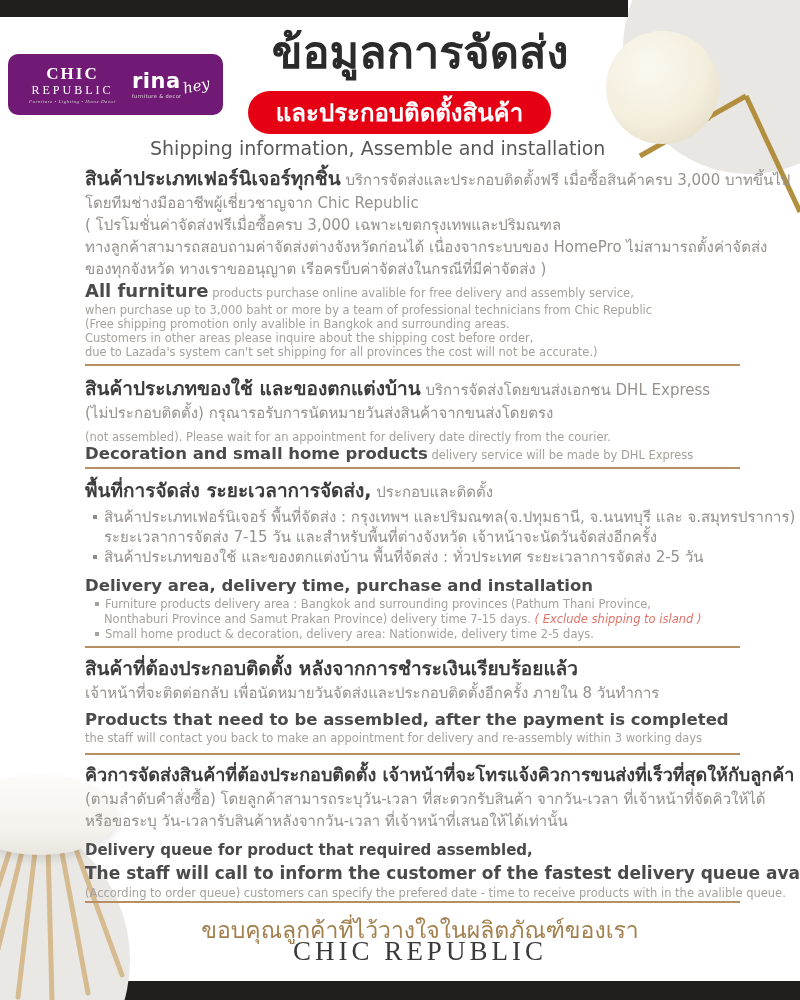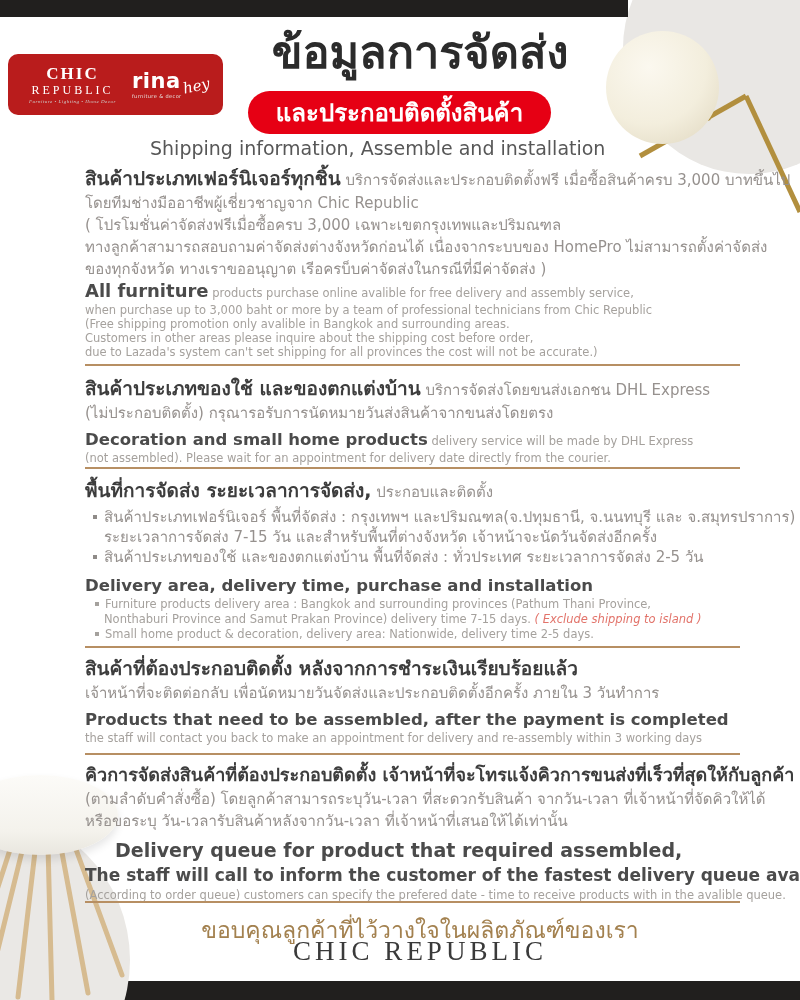--- a/index.html
+++ b/index.html
@@ -6,21 +6,21 @@
   .page{position:relative;width:800px;height:1000px;overflow:hidden;background:#ffffff;
         font-family:"DejaVu Sans","Liberation Sans",sans-serif;}
   
   .top-bar{position:absolute;left:0;top:0;width:628px;height:17px;background:#211f1e;z-index:2;}
   .circle-tr{position:absolute;left:623px;top:-78px;width:252px;height:252px;border-radius:50%;
              background:#e9e7e4;z-index:1;}
   .lamp-globe{position:absolute;left:606px;top:31px;width:113px;height:113px;border-radius:50%;z-index:3;
               background:radial-gradient(circle at 38% 32%,#fbf8ef 0%,#f3eedd 55%,#ded5bd 100%);}
   .lamp-rod{position:absolute;left:600px;top:85px;width:200px;height:135px;z-index:2;}
   
-  .logo-card{position:absolute;left:8px;top:54px;width:215px;height:61px;background:#b91c1c;
+  .logo-card{position:absolute;left:8px;top:54px;width:215px;height:61px;background:#701a75;
              border-radius:10px;display:flex;align-items:center;justify-content:center;gap:16px;z-index:4;}
   .chic-logo{color:#fff;text-align:center;line-height:1;}
   .chic-main{font-family:"Liberation Serif","DejaVu Serif",serif;font-size:17px;letter-spacing:2px;font-weight:700;}
   .chic-sub{font-family:"Liberation Serif","DejaVu Serif",serif;font-size:12px;letter-spacing:3px;margin-top:2px;}
   .chic-tag{font-family:"Liberation Serif","DejaVu Serif",serif;font-size:5px;font-style:italic;color:#cfcdca;margin-top:3px;letter-spacing:.5px;}
   .rina-logo{position:relative;color:#fff;line-height:1;width:70px;}
   .rina-main{font-size:21px;font-weight:800;letter-spacing:.5px;}
   .rina-sub{font-size:5px;color:#e8e6e3;margin-top:2px;letter-spacing:.4px;}
   .rina-script{position:absolute;right:-8px;top:8px;font-family:"DejaVu Serif","Liberation Serif",serif;
                font-style:italic;font-size:15px;transform:rotate(-12deg);}
@@ -108,22 +108,22 @@
     <span class="line">due to Lazada's system can't set shipping for all provinces the cost will not be accurate.)</span>
   </div>
 
   <div class="sep" style="top:364px;"></div>
 
   <div class="blk th" style="top:376px;">
     <span class="line lead-line"><span class="hd">สินค้าประเภทของใช้ และของตกแต่งบ้าน</span> <span>บริการจัดส่งโดยขนส่งเอกชน DHL Express</span></span>
     <span class="line">(ไม่ประกอบติดตั้ง) กรุณารอรับการนัดหมายวันส่งสินค้าจากขนส่งโดยตรง</span>
   </div>
   <div class="blk en" style="top:430px;">
+    <span class="line">(not assembled). Please wait for an appointment for delivery date directly from the courier.</span>
     <span class="line en-lead-line"><span class="hd-m">Decoration and small home products</span> <span>delivery service will be made by DHL Express</span></span>
-    <span class="line">(not assembled). Please wait for an appointment for delivery date directly from the courier.</span>
   </div>
 
   <div class="sep" style="top:467px;"></div>
 
   <div class="blk th" style="top:478px;">
     <span class="line lead-line"><span class="hd">พื้นที่การจัดส่ง ระยะเวลาการจัดส่ง,</span> <span>ประกอบและติดตั้ง</span></span>
     <span class="line" style="line-height:20px;margin-top:3px;"><span class="dot"></span><span>สินค้าประเภทเฟอร์นิเจอร์ พื้นที่จัดส่ง : กรุงเทพฯ และปริมณฑล(จ.ปทุมธานี, จ.นนทบุรี และ จ.สมุทรปราการ)</span></span>
     <span class="line indent" style="line-height:20px;">ระยะเวลาการจัดส่ง 7-15 วัน และสำหรับพื้นที่ต่างจังหวัด เจ้าหน้าจะนัดวันจัดส่งอีกครั้ง</span>
     <span class="line" style="line-height:20px;"><span class="dot"></span><span>สินค้าประเภทของใช้ และของตกแต่งบ้าน พื้นที่จัดส่ง : ทั่วประเทศ ระยะเวลาการจัดส่ง 2-5 วัน</span></span>
   </div>
@@ -132,36 +132,36 @@
     <span class="line" style="line-height:20px;"><span class="hd-m">Delivery area, delivery time, purchase and installation</span></span>
     <span class="line" style="line-height:15px;"><span class="dot dot-en"></span><span>Furniture products delivery area : Bangkok and surrounding provinces (Pathum Thani Province,</span></span>
     <span class="line indent" style="line-height:15px;"><span>Nonthaburi Province and Samut Prakan Province) delivery time 7-15 days.</span> <span class="red">( Exclude shipping to island )</span></span>
     <span class="line" style="line-height:15px;"><span class="dot dot-en"></span><span>Small home product &amp; decoration, delivery area: Nationwide, delivery time 2-5 days.</span></span>
   </div>
 
   <div class="sep" style="top:646px;"></div>
 
   <div class="blk th" style="top:656px;">
     <span class="line lead-line"><span class="hd">สินค้าที่ต้องประกอบติดตั้ง หลังจากการชำระเงินเรียบร้อยแล้ว</span></span>
-    <span class="line">เจ้าหน้าที่จะติดต่อกลับ เพื่อนัดหมายวันจัดส่งและประกอบติดตั้งอีกครั้ง ภายใน 3 วันทำการ</span>
+    <span class="line">เจ้าหน้าที่จะติดต่อกลับ เพื่อนัดหมายวันจัดส่งและประกอบติดตั้งอีกครั้ง ภายใน 8 วันทำการ</span>
   </div>
   <div class="blk en" style="top:710px;">
     <span class="line" style="line-height:20px;"><span class="hd-m">Products that need to be assembled, after the payment is completed</span></span>
     <span class="line">the staff will contact you back to make an appointment for delivery and re-assembly within 3 working days</span>
   </div>
 
   <div class="sep" style="top:753px;"></div>
 
   <div class="blk th" style="top:763px;">
     <span class="line lead-line"><span class="hd" style="font-size:18px;">คิวการจัดส่งสินค้าที่ต้องประกอบติดตั้ง เจ้าหน้าที่จะโทรแจ้งคิวการขนส่งที่เร็วที่สุดให้กับลูกค้า</span></span>
     <span class="line">(ตามลำดับคำสั่งซื้อ) โดยลูกค้าสามารถระบุวัน-เวลา ที่สะดวกรับสินค้า จากวัน-เวลา ที่เจ้าหน้าที่จัดคิวให้ได้</span>
     <span class="line">หรือขอระบุ วัน-เวลารับสินค้าหลังจากวัน-เวลา ที่เจ้าหน้าที่เสนอให้ได้เท่านั้น</span>
   </div>
   <div class="blk en" style="top:839px;">
-    <span class="line" style="line-height:22px;"><span class="hd-m" style="font-size:19px;margin-left:30px;">Delivery queue for product that required assembled,</span></span>
+    <span class="line" style="line-height:22px;"><span class="hd-m" style="font-size:15px;">Delivery queue for product that required assembled,</span></span>
     <span class="line" style="line-height:22px;"><span class="hd-m" style="font-size:17px;">The staff will call to inform the customer of the fastest delivery queue avalible.</span></span>
     <span class="line">(According to order queue) customers can specify the prefered date - time to receive products with in the avalible queue.</span>
   </div>
 
   <div class="sep" style="top:901px;"></div>
 
   <div class="thanks">ขอบคุณลูกค้าที่ไว้วางใจในผลิตภัณฑ์ของเรา</div>
   <div class="brand">CHIC REPUBLIC</div>
   <div class="bottom-bar"></div>
 

